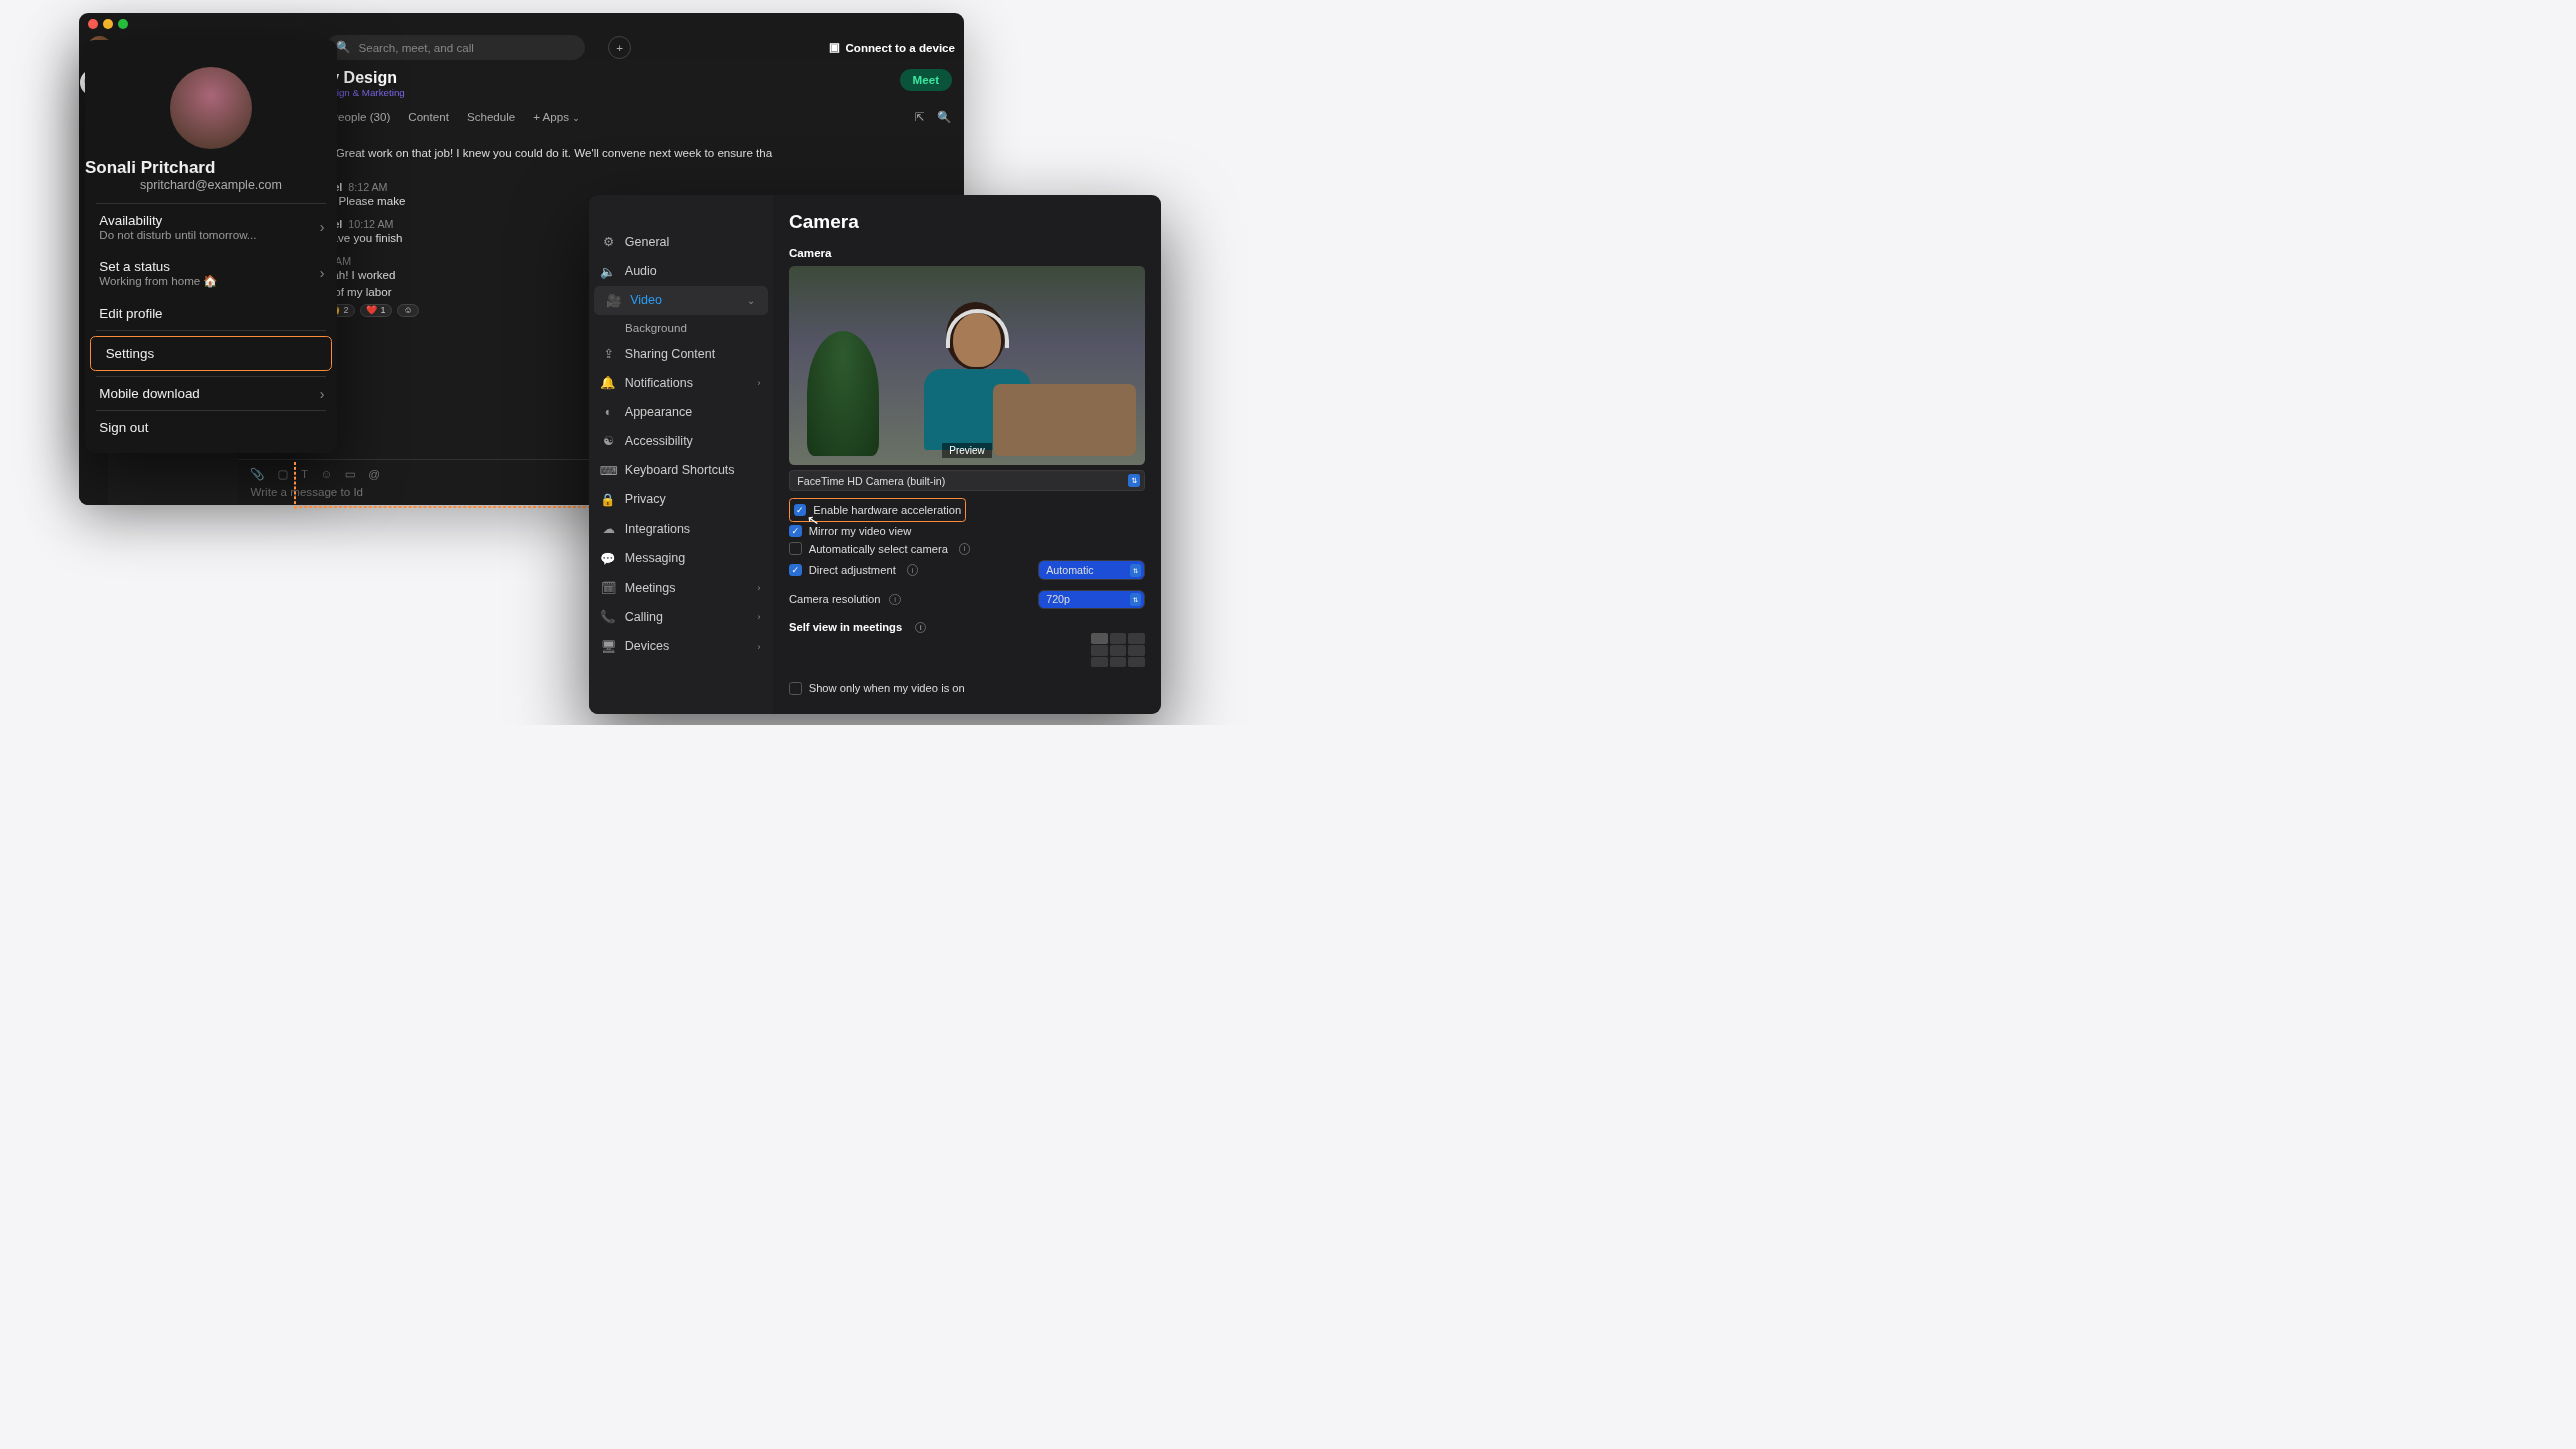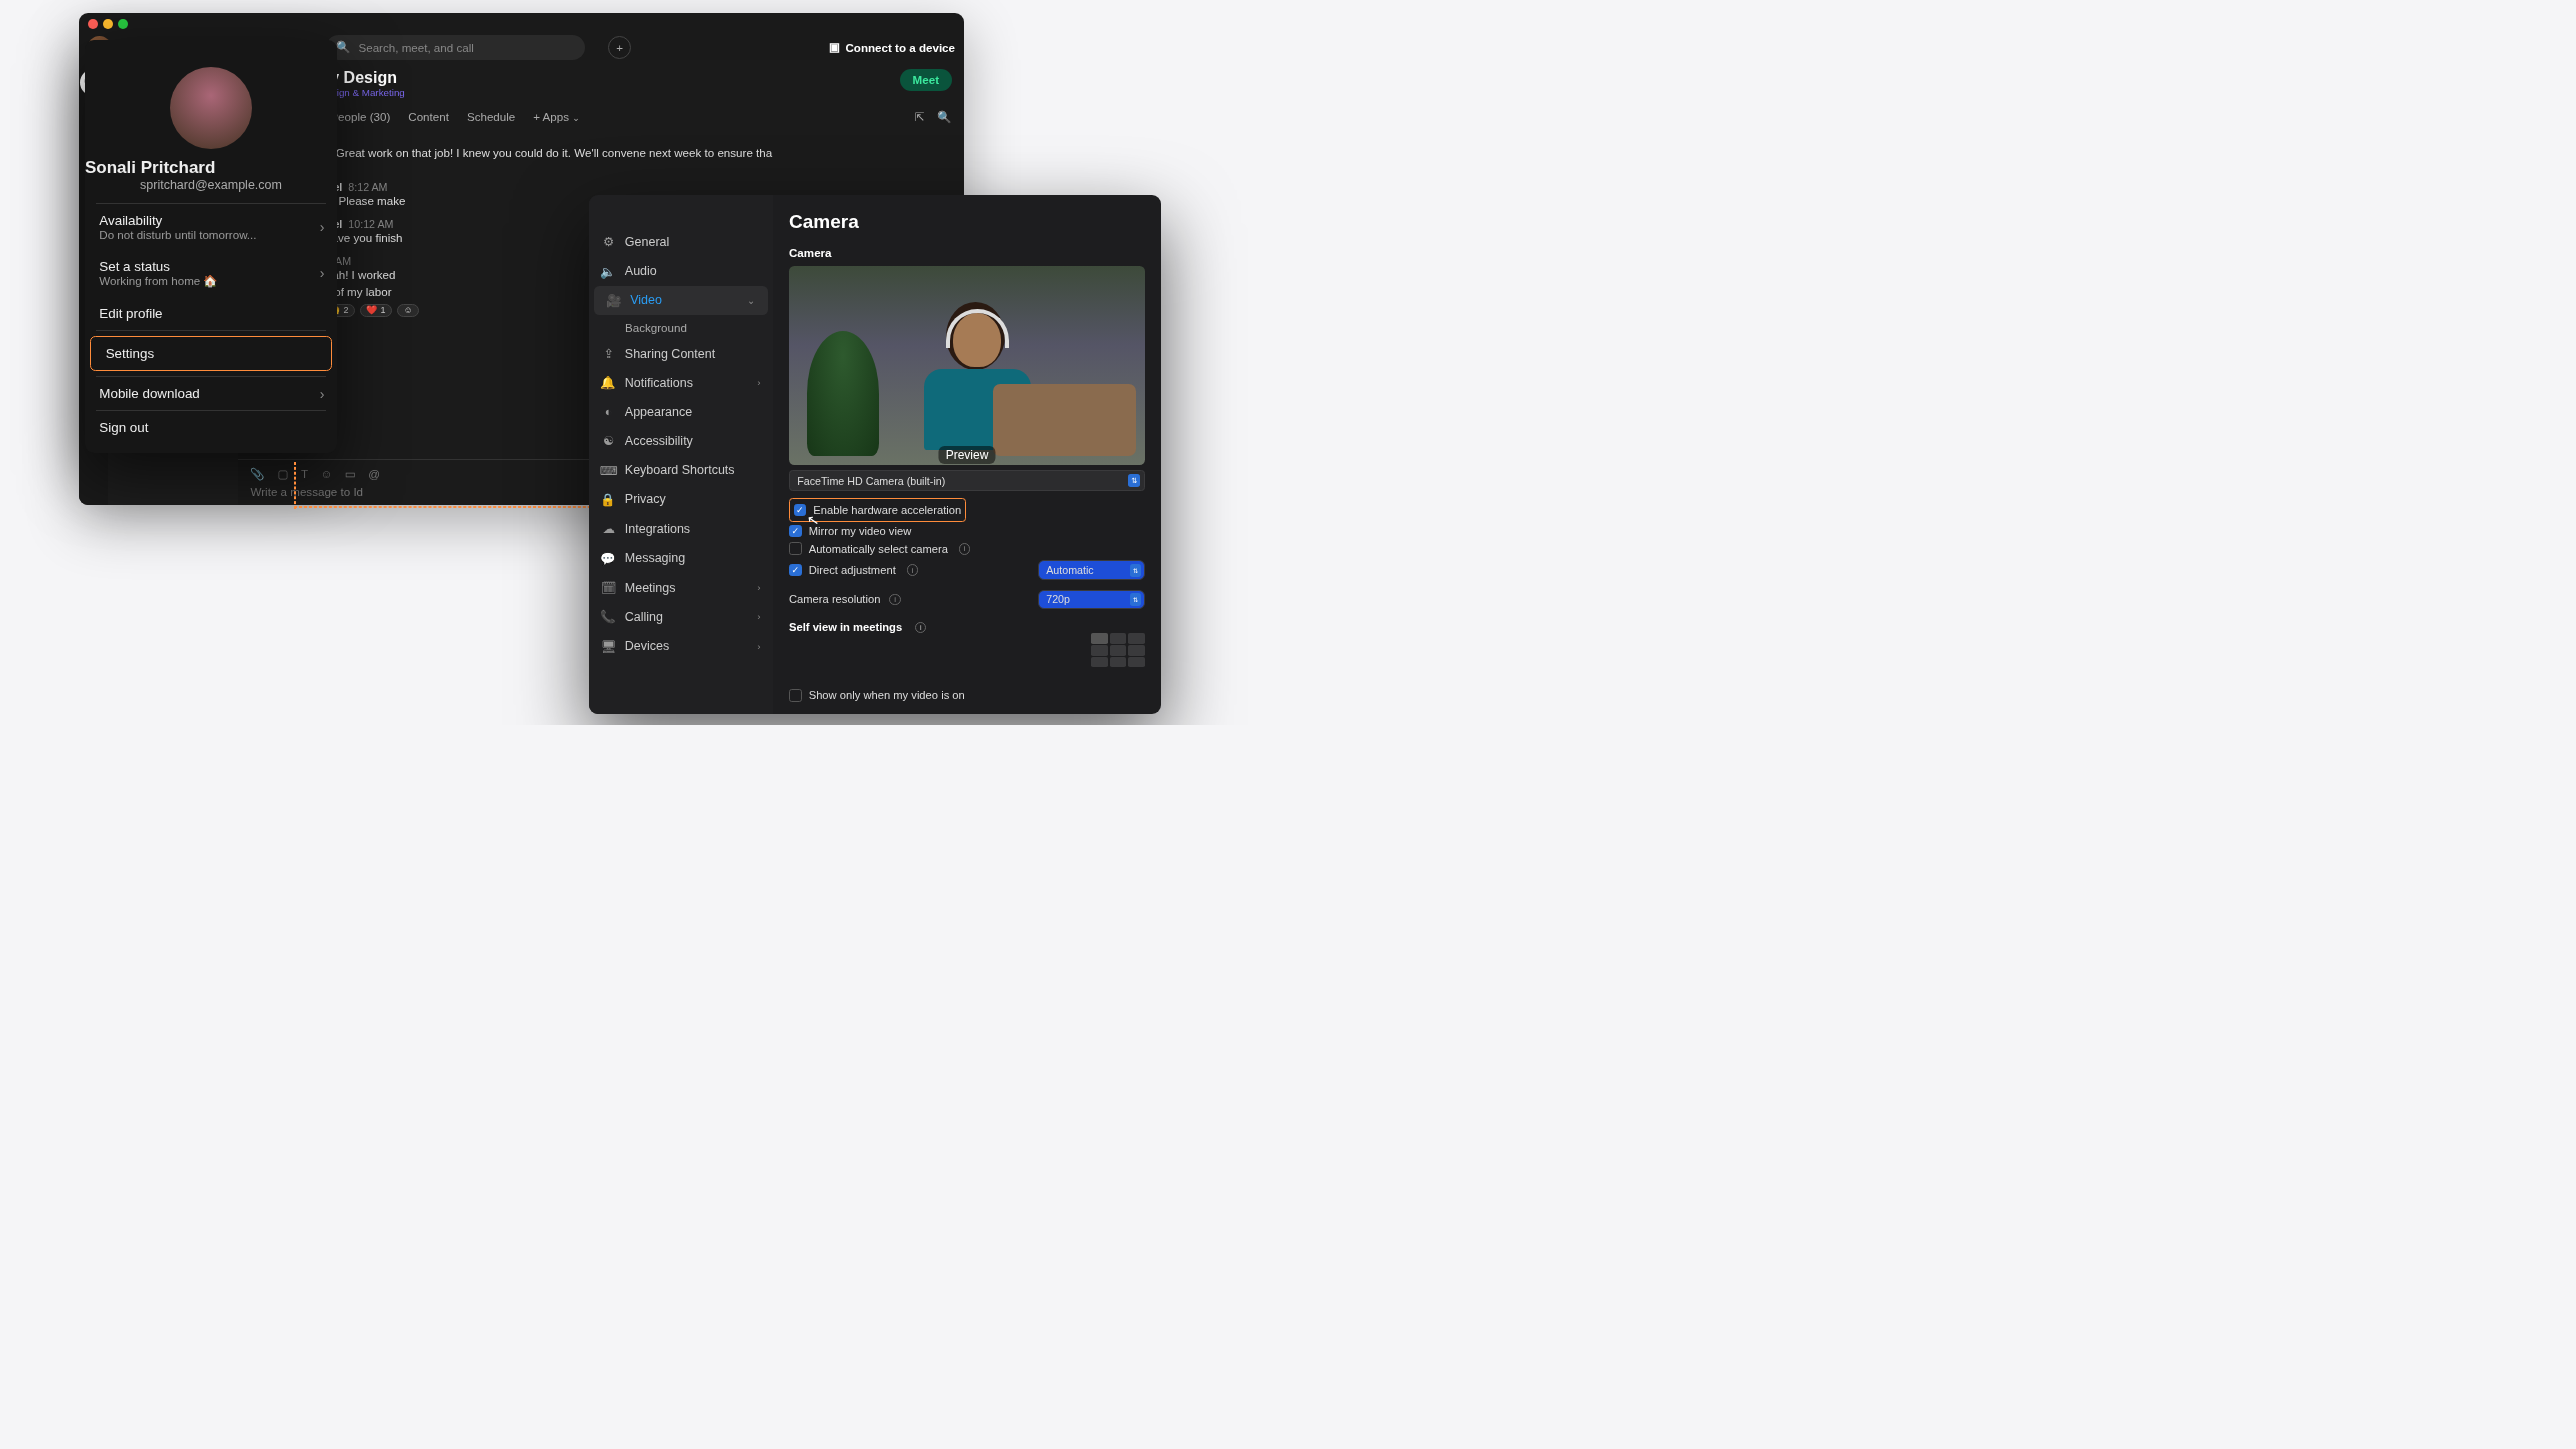--- a/index.html
+++ b/index.html
@@ -74,21 +74,21 @@
 .s-item{display:flex;align-items:center;gap:9px;padding:7.2px 12.5px;font-size:12.5px;color:#ccc;position:relative}
 .s-item.act{background:#2e2e30;color:#2a9df4;border-radius:5.4px;margin:0 5.4px}
 .s-item .ic{width:14.3px;display:flex;justify-content:center;color:#999}
 .s-item.act .ic{color:#2a9df4}
 .s-item .chev{margin-left:auto;color:#888;font-size:9.8px}
 .s-sub{padding:5.4px 12.5px 5.4px 36px;font-size:11.6px;color:#aaa}
 .s-main{flex:1;padding:16px 16px 9px;overflow:auto}
 .s-title{font-size:19px;font-weight:700;color:#fff;margin-bottom:12.5px}
 .s-sec{font-size:11.6px;font-weight:700;color:#fff;margin-bottom:7.2px}
 .preview{width:100%;height:199px;background:linear-gradient(180deg,#3d4a3a 0%,#556 40%,#6a7265 100%);border-radius:5.4px;position:relative;margin-bottom:5.4px;overflow:hidden}
-.prev-lbl{position:absolute;bottom:1px;left:50%;transform:translateX(-50%);background:rgba(0,0,0,.5);color:#fff;font-size:12px;padding:1.8px 7.2px;border-radius:6px}
+.prev-lbl{position:absolute;bottom:7px;left:50%;transform:translateX(-50%);background:rgba(0,0,0,.5);color:#fff;font-size:10px;padding:1.8px 7.2px;border-radius:0}
 
 .plant{position:absolute;left:18px;bottom:9px;width:72px;height:125px;background:radial-gradient(ellipse at 50% 20%,#2e5a2e,#173617);border-radius:50% 50% 10% 10%}
 .sofa{position:absolute;right:9px;bottom:9px;width:143px;height:72px;background:#8a6b4e;border-radius:7.2px}
 .head{position:absolute;left:46%;top:24%;width:48px;height:54px;background:#a67b55;border-radius:50% 50% 45% 45%}
 .hair{position:absolute;left:44%;top:18%;width:59px;height:68px;background:#2a1a12;border-radius:50%}
 .hp{position:absolute;left:44%;top:22%;width:63px;height:39px;border:4.5px solid #ddd;border-bottom:none;border-radius:36px 36px 0 0}
 .torso{position:absolute;left:38%;top:52%;width:107px;height:81px;background:#0f6a7a;border-radius:18px 18px 3.6px 3.6px}
 
 .sel{width:100%;background:#2c2c2e;border:0.9px solid #3a3a3c;border-radius:3.6px;padding:3.6px 7.2px;font-size:10.7px;color:#ddd;display:flex;align-items:center;position:relative;margin-bottom:7.2px}
 .sel .dd{position:absolute;right:3.6px;width:12.5px;height:13.4px;background:#2a6fd6;border-radius:2.7px;display:flex;align-items:center;justify-content:center;font-size:7.2px;color:#fff}
@@ -408,21 +408,21 @@
             <div></div>
             <div></div>
             <div></div>
             <div></div>
             <div></div>
             <div></div>
             <div></div>
             <div></div>
           </div>
     </div>
-    <div class="chk-row" style="margin-top:19px">
+    <div class="chk-row" style="margin-top:12px">
       <div class="chk"></div>
       <span>Show only when my video is on</span>
     </div>
   </div>
 </div>
 
 <div class="cursor">↖</div>
 
 </div>
 

